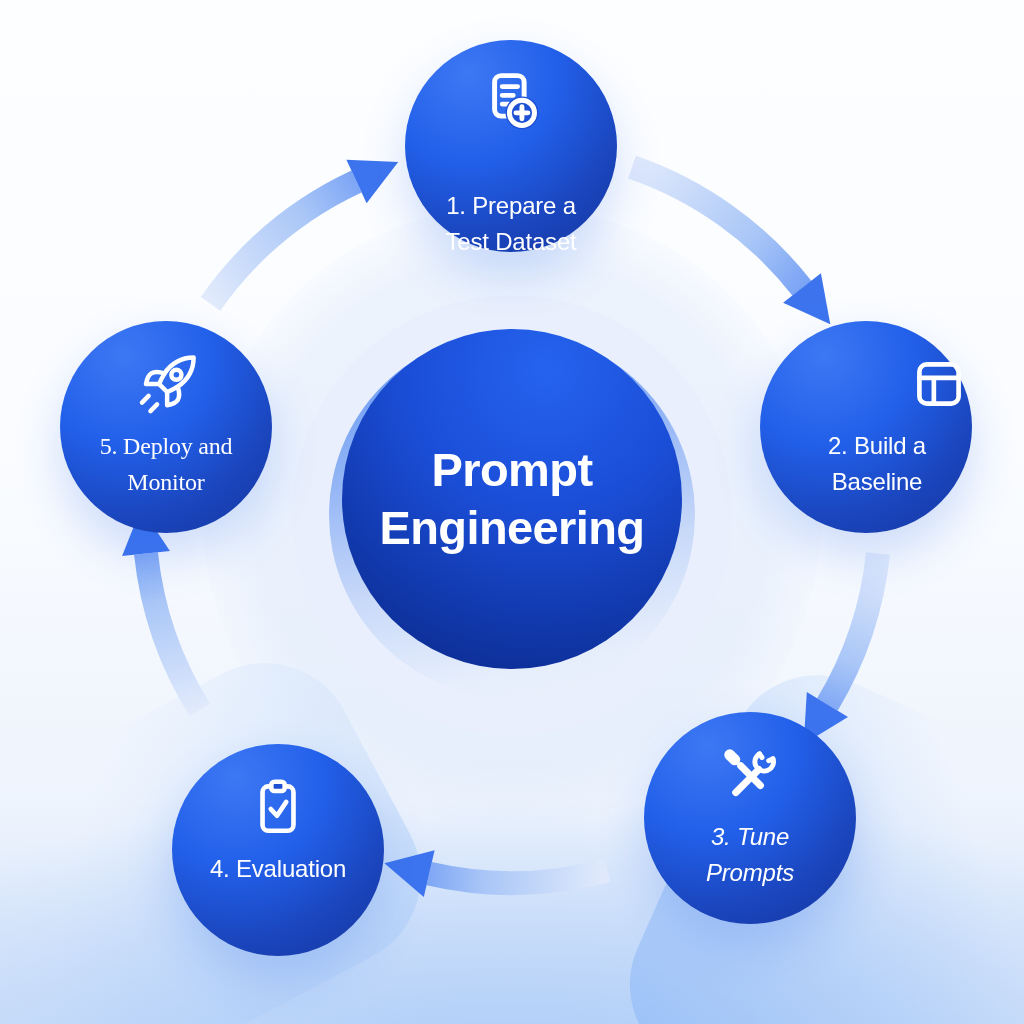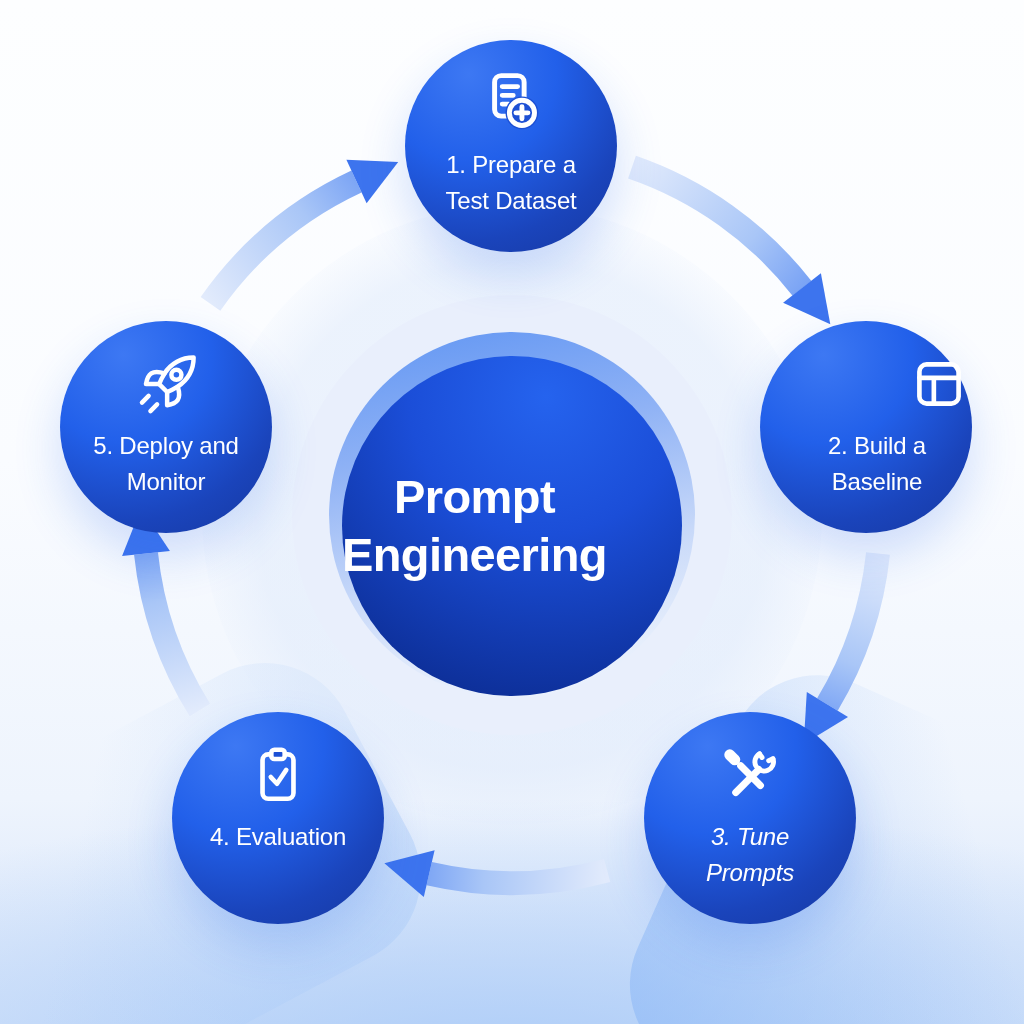--- a/index.html
+++ b/index.html
@@ -19,37 +19,37 @@
 
   svg.arrows{position:absolute;left:0;top:0;}
 
   
   .halo-outer{position:absolute;left:202px;top:205px;width:620px;height:620px;border-radius:50%;
     background:radial-gradient(circle, rgba(223,234,251,.55) 0%, rgba(223,234,251,.55) 58%, rgba(223,234,251,0) 74%);}
   .halo{position:absolute;left:292px;top:295px;width:440px;height:440px;border-radius:50%;
     background:radial-gradient(circle,#e9effc 0%,#e9effc 80%,rgba(233,239,252,0) 97%);}
   .ring{position:absolute;left:329px;top:332px;width:366px;height:366px;border-radius:50%;
     background:linear-gradient(168deg,#6095f3 0%,#8fb2f5 32%,#c8d9f9 62%,#e6eefc 85%,#eef3fd 100%);}
-  .core{position:absolute;left:342px;top:356px;width:340px;height:340px;border-radius:50%;
-    display:flex;align-items:center;text-align:center;
+  .core{position:absolute;left:342px;top:329px;width:340px;height:340px;border-radius:50%;
+    display:flex;align-items:center;justify-content:center;text-align:center;
     background:radial-gradient(circle at 60% 12%,#2563ee 0%,#1b4ed8 38%,#0d2f98 85%,#0a2a88 100%);}
   .core-title{color:#fff;font-size:47px;font-weight:700;line-height:1.24;letter-spacing:-.6px;white-space:pre-line;}
 
   
   .node{position:absolute;width:212px;height:212px;border-radius:50%;color:#fff;
     display:flex;flex-direction:column;align-items:center;text-align:center;
     background:radial-gradient(circle at 30% 16%,#3d78f3 0%,#2260ea 38%,#1a44bb 72%,#16379f 100%);
     box-shadow:0 22px 48px rgba(37,99,235,.20);}
   .node .icon{margin-top:28px;height:70px;display:flex;align-items:center;justify-content:center;}
   .node .label{margin-top:9px;font-size:24px;font-weight:500;line-height:1.5;letter-spacing:-.2px;white-space:pre-line;width:190px;}
-  .n1{left:405px;top:40px;}
+  .n1{left:405px;top:40px;gap:41px;}
   .n2{left:760px;top:321px;align-items:flex-end;}
   .n3{left:644px;top:712px;font-style:italic;}
-  .n4{left:172px;top:712px;}
-  .n5{left:60px;top:321px;}
+  .n4{left:172px;top:744px;}
+  .n5{left:60px;top:321px;font-family:Liberation Serif, serif;}
 
   .icon svg{stroke:#fff;fill:none;stroke-linecap:round;stroke-linejoin:round;}
 </style>
 </head>
 <body>
 
 <div class="stage">
 
   <div class="bg-glow-bottom"></div>
   <div class="bg-wedge-br"></div>

